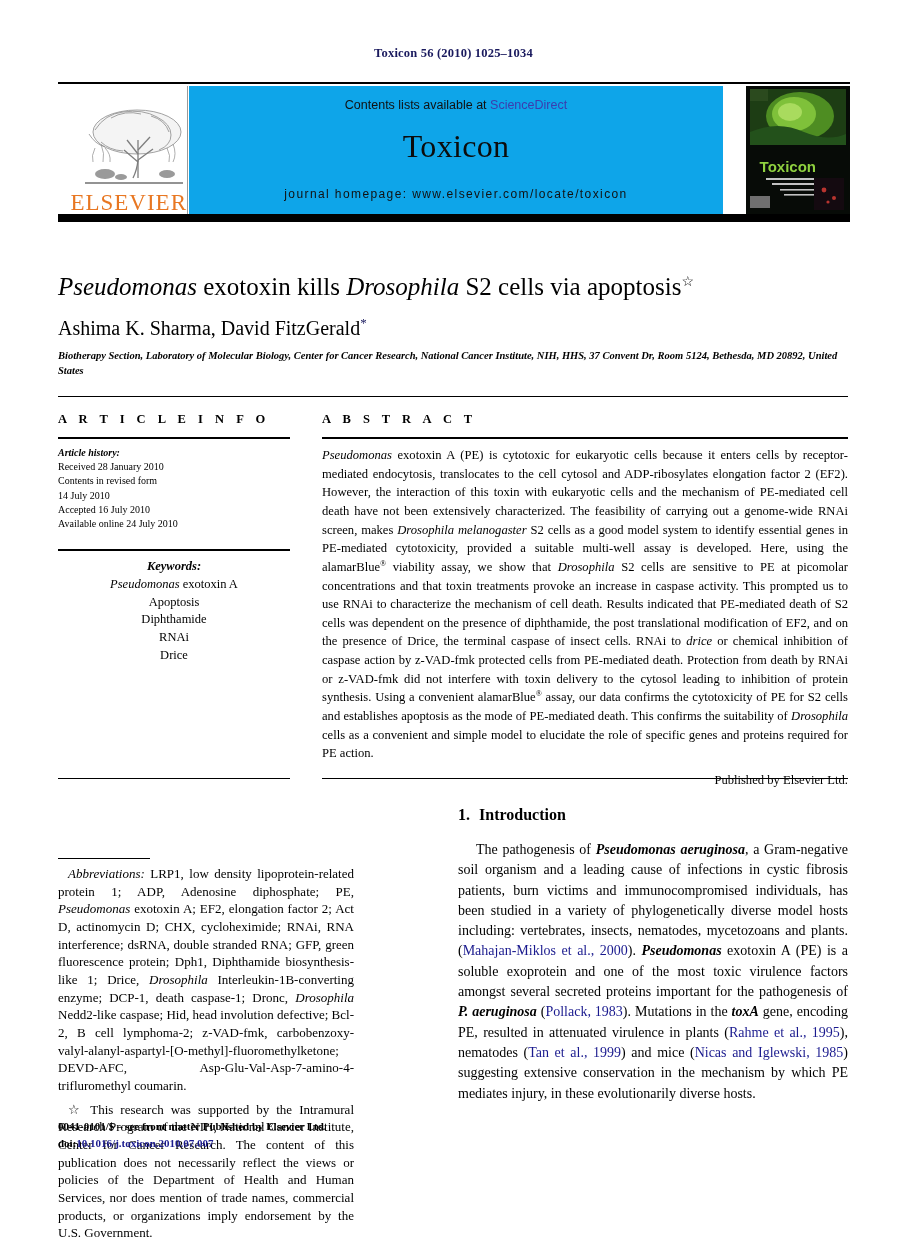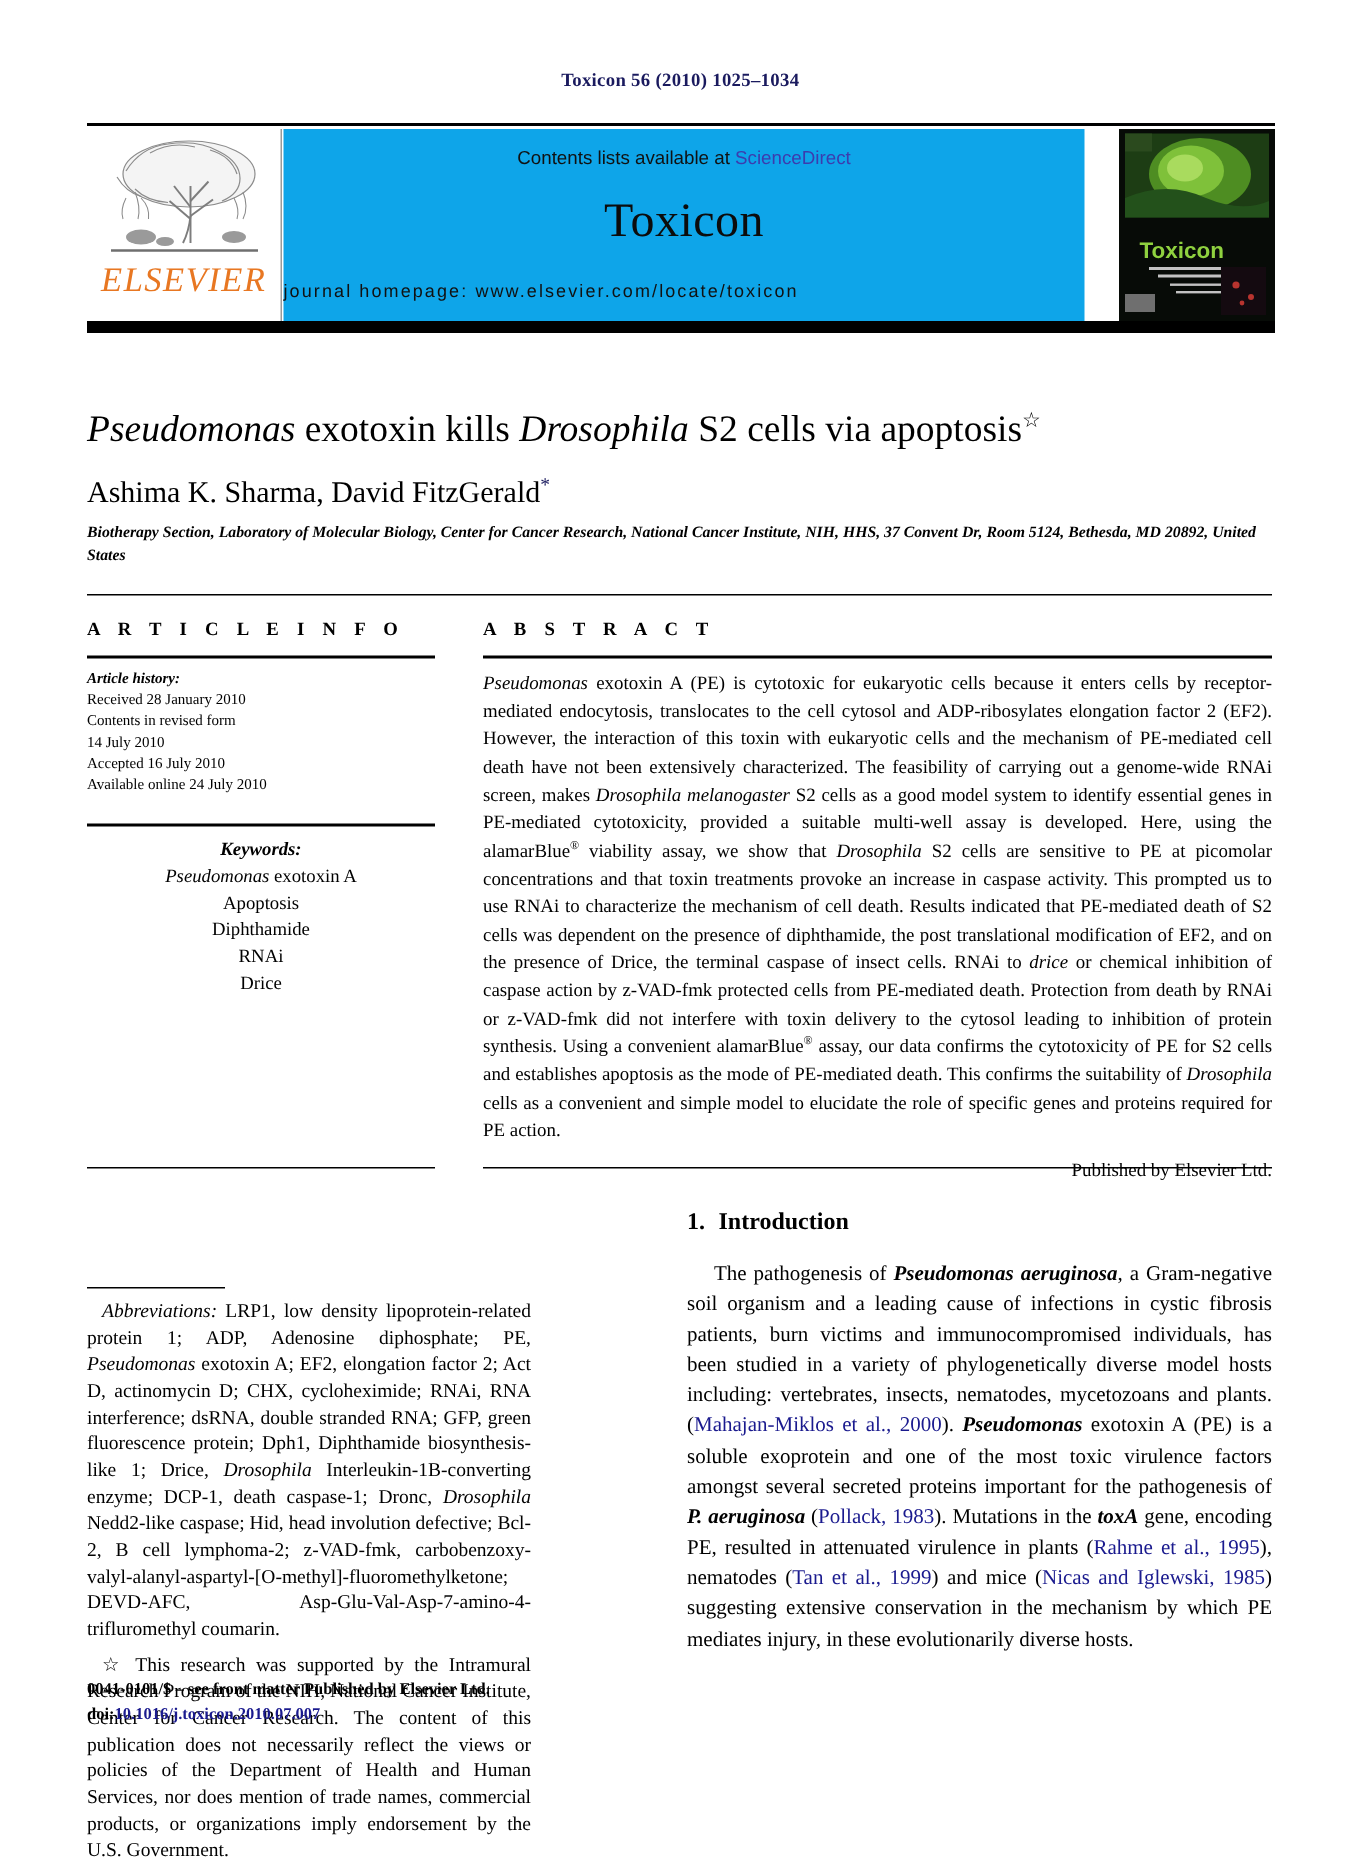--- a/index.html
+++ b/index.html
@@ -61,25 +61,24 @@
   .jh-logo {
     position: absolute;
     left: 0;
     top: 4px;
     width: 130px;
     height: 128px;
     box-sizing: border-box;
     border-right: 1px solid #9a9a9a;
     display: flex;
     flex-direction: column;
-    align-items: center;
+    align-items: flex-end;
     justify-content: flex-end;
-    padding-bottom: 16px;
+    padding-bottom: 0;
     background: #fff;
-    font-style: italic;
   }
   .tree-svg { display:block; }
   .elsevier-word {
     font-family: "Liberation Serif", serif;
     font-size: 23px;
     letter-spacing: 1px;
     color: #E87722;
     line-height: 1;
     margin-top: 1px;
   }
@@ -104,21 +103,21 @@
   }
   .jh-title {
     text-align: center;
     font-family: "Liberation Serif", serif;
     font-size: 32px;
     color: #0c0c0c;
     margin-top: 16px;
     letter-spacing: .3px;
   }
   .jh-homepage {
-    text-align: left;
+    text-align: center;
     font-family: "Liberation Sans", sans-serif;
     font-size: 12px;
     letter-spacing: 1.4px;
     color: #111;
     margin-top: 22px;
   }
   .jh-cover {
     position: absolute;
     right: 0;
     top: 4px;

